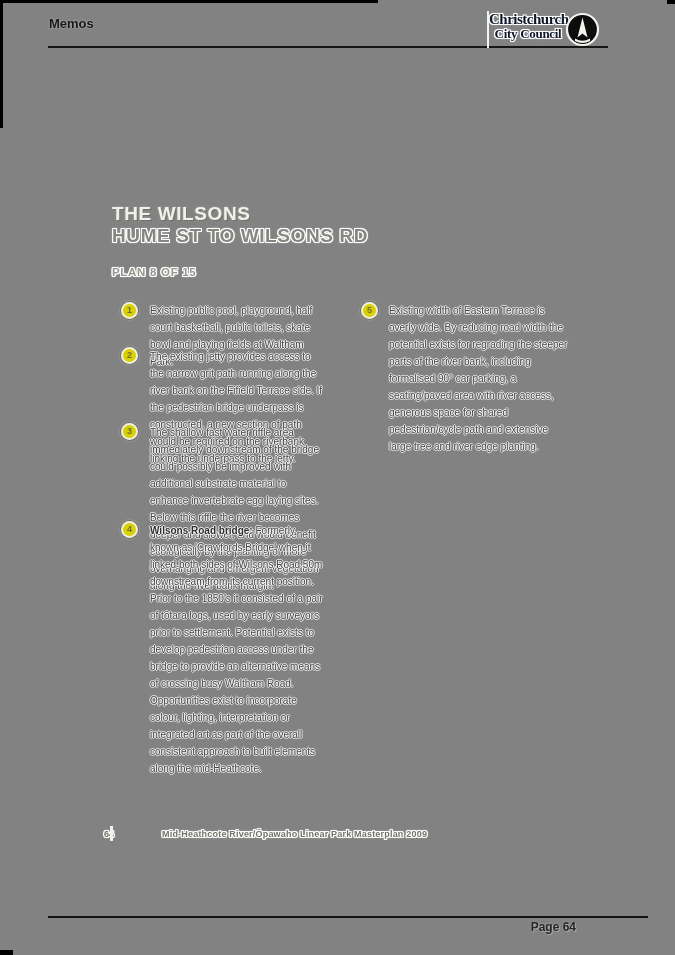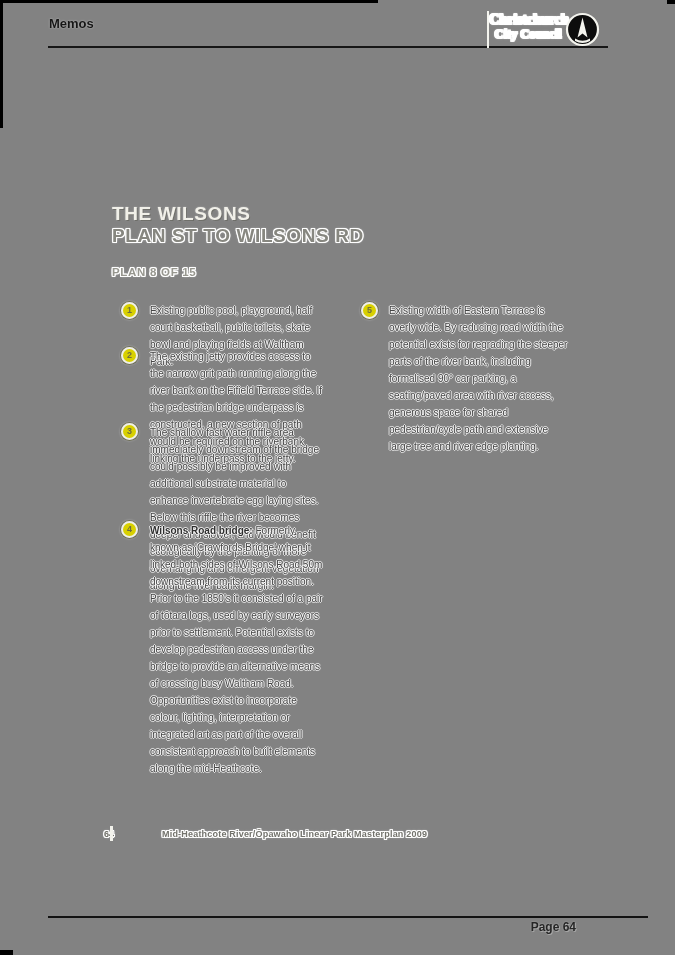--- a/index.html
+++ b/index.html
@@ -26,21 +26,21 @@
   }
   
   .artifact{background:#000;}
 
   
   .memos{left:49px;top:16px;font-size:13px;font-weight:bold;color:#161616;
          text-shadow:0 0 2px rgba(255,255,255,.55);}
   .header-rule{left:48px;top:46px;width:560px;height:2px;background:#161616;}
   .logo-divider{left:487px;top:11px;width:2px;height:37px;background:#f4f4ee;}
   .logo-text{left:489px;top:12px;width:78px;text-align:center;
-             font-family:"Liberation Serif", serif;font-weight:bold;color:#ffffff;
+             font-family:"Liberation Serif", serif;font-weight:bold;color:#0f172a;
              line-height:1.02;}
   .logo-line1{font-size:15px;letter-spacing:-0.5px;}
   .logo-line2{font-size:13px;letter-spacing:-0.3px;}
   .logo-circle{left:565px;top:12px;width:35px;height:35px;}
 
   
   .title1{left:112px;top:203px;font-size:19px;font-weight:bold;letter-spacing:.6px;
           color:#f1f0e9;text-shadow:1px 1px 0 rgba(95,95,88,.65),0 0 2px rgba(255,255,255,.4);}
   .title2{left:112px;top:225px;font-size:19px;font-weight:bold;letter-spacing:.6px;
           color:#878780;}
@@ -90,21 +90,21 @@
 </div>
 <div class="abs logo-circle">
   <svg width="35" height="35" viewBox="0 0 35 35">
     <circle cx="17.5" cy="17.5" r="15.5" fill="#0d0d0d" stroke="#f4f4ee" stroke-width="2.2"></circle>
     <path d="M17.5 5.5 L22.5 25.5 L17.5 21.5 L12.5 25.5 Z" fill="#f4f4ee"></path>
     <path d="M10 26.5 Q17.5 31 25 26.5 L25 29 Q17.5 33 10 29 Z" fill="#f4f4ee"></path>
   </svg>
 </div>
 
 <div class="abs title1">THE WILSONS</div>
-<div class="abs title2 halo">PLAN ST TO WILSONS RD</div>
+<div class="abs title2 halo">HUME ST TO WILSONS RD</div>
 <div class="abs plan-label halo">PLAN 8 OF 15</div>
 
 <div class="abs badge" style="left:121px;top:302px;">1</div>
 <div class="abs item-text halo-soft" style="left:150px;top:302px;">Existing public pool, playground, half court basketball, public toilets, skate bowl and playing fields at Waltham Park.</div>
 
 <div class="abs badge" style="left:121px;top:347px;">2</div>
 <div class="abs item-text halo-soft" style="left:150px;top:348px;">The existing jetty provides access to the narrow grit path running along the river bank on the Fifield Terrace side. If the pedestrian bridge underpass is constructed, a new section of path would be required on the riverbank linking the underpass to the jetty.</div>
 
 <div class="abs badge" style="left:121px;top:423px;">3</div>
 <div class="abs item-text halo-soft" style="left:150px;top:424px;">The shallow fast water riffle area immediately downstream of the bridge could possibly be improved with additional substrate material to enhance invertebrate egg laying sites. Below this riffle the river becomes deeper and slower, and would benefit ecologically by the planting of more overhanging and emergent vegetation along the river bank margin.</div>

